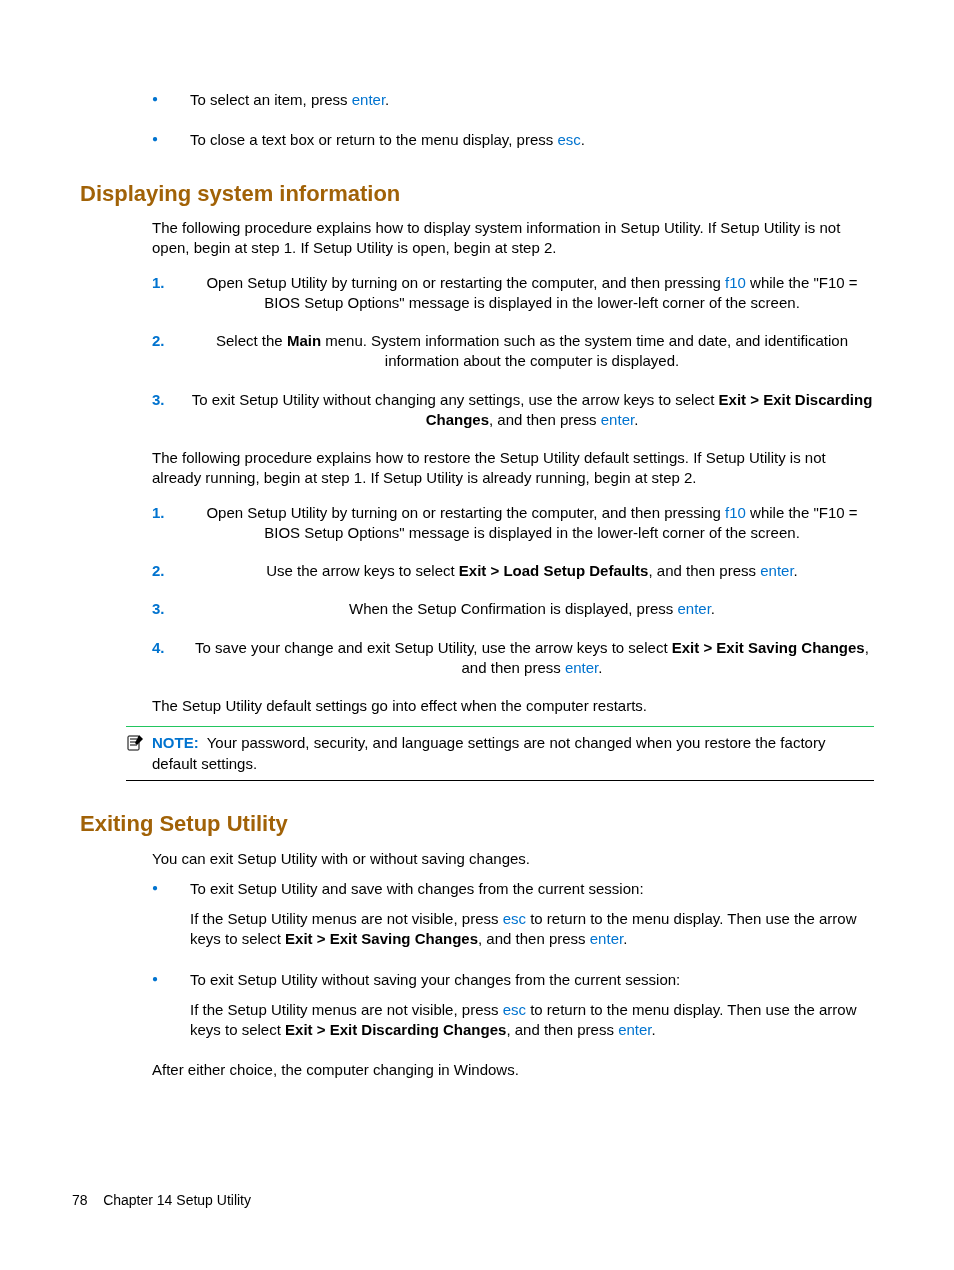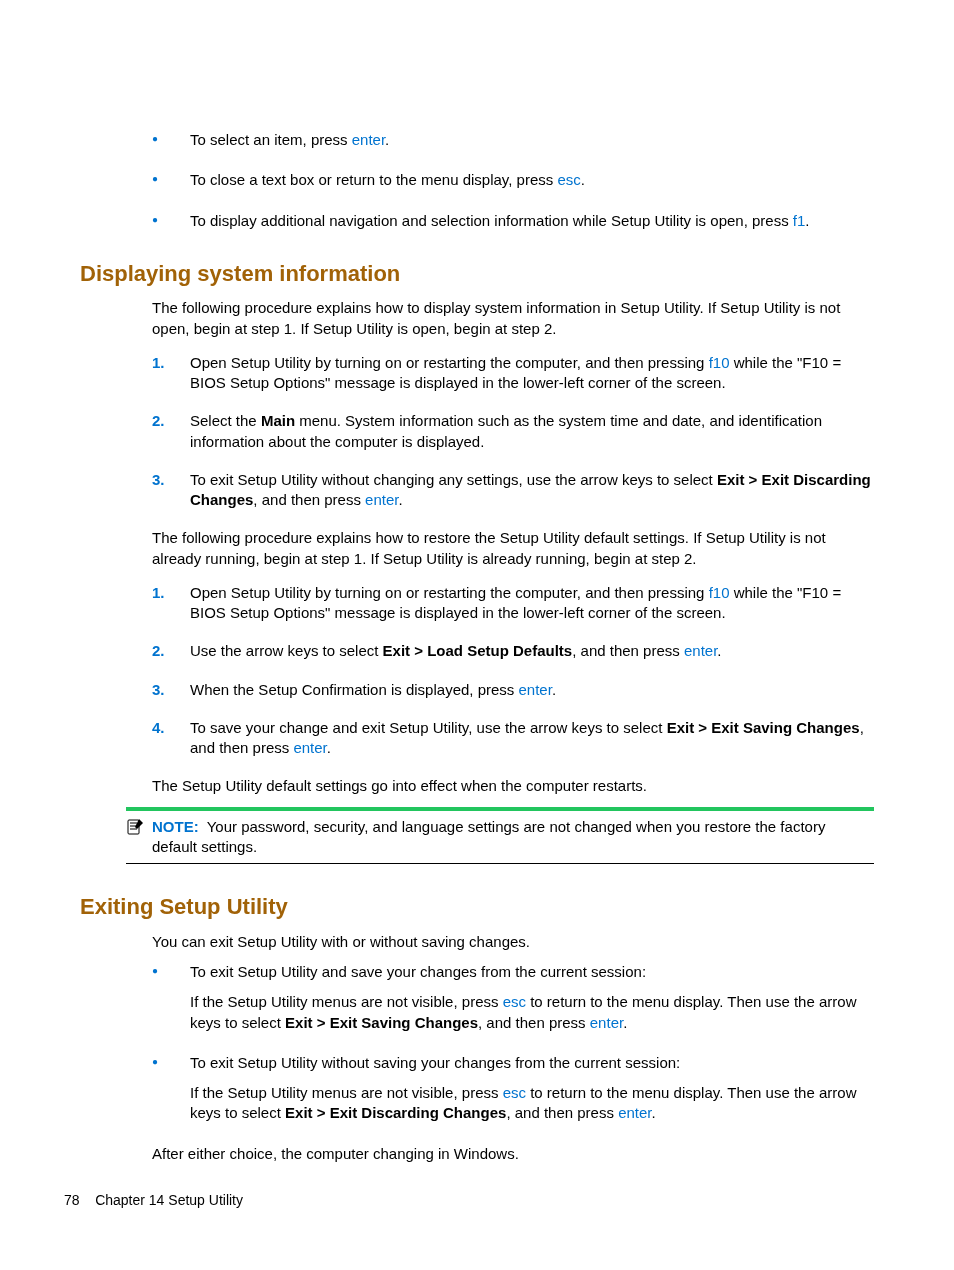--- a/index.html
+++ b/index.html
@@ -26,61 +26,58 @@
   }
   .para {
     margin: 8px 0 10px 0;
   }
   ul.bullets { list-style: none; padding: 0; margin: 0 0 18px 0; }
   ul.bullets > li { position: relative; padding-left: 38px; margin-bottom: 20px; }
   ul.bullets > li::before {
     content: "●"; color: #0073cf; position: absolute; left: 0; top: 2px; font-size: 10px;
   }
   ol.steps { list-style: none; padding: 0; margin: 14px 0 18px 0; counter-reset: step; }
-  ol.steps > li { position: relative; padding-left: 38px; margin-bottom: 18px; counter-increment: step; }
+  ol.steps > li { position: relative; padding-left: 38px; margin-bottom: 18px; counter-increment: step; text-align: center; }
   ol.steps > li::before {
     content: counter(step) "."; color: #0073cf; font-weight: bold; position: absolute; left: 0; top: 0;
   }
   .key { color: #0073cf; }
   b { font-weight: bold; }
   .note-block {
-    border-top: 4px solid #22c55e;
+    border-top: 1px solid #22c55e;
     border-bottom: 1px solid #000;
     padding: 6px 0 6px 0;
     margin: 10px 0 22px -26px;
     position: relative;
   }
   .note-icon {
     position: absolute;
     left: 0; top: 8px;
   }
   .note-body { margin-left: 26px; }
   .note-label { color: #0073cf; font-weight: bold; margin-right: 8px; }
   .sub { margin-top: 10px; }
   .footer {
     position: absolute;
-    left: 64px; bottom: 60px;
+    left: 72px; bottom: 60px;
     font-size: 14px;
   }
 </style>
 </head>
 <body>
 
 <div class="page">
 
-  <div style="margin-left:72px;margin-top:40px;">
+  <div style="margin-left:72px;">
     <ul class="bullets">
       <li>
         <span>To select an item, press </span><span class="key">enter</span><span>.</span>
       </li>
       <li>
         <span>To close a text box or return to the menu display, press </span><span class="key">esc</span><span>.</span>
-      </li>
-      <li>
-        <span>To display additional navigation and selection information while Setup Utility is open, press </span><span class="key">f1</span><span>.</span>
       </li>
     </ul>
 
     <h2 class="section">Displaying system information</h2>
     <p class="para">The following procedure explains how to display system information in Setup Utility. If Setup Utility is not open, begin at step 1. If Setup Utility is open, begin at step 2.</p>
     <ol class="steps">
       <li>
         <span>Open Setup Utility by turning on or restarting the computer, and then pressing </span><span class="key">f10</span><span> while the "F10 = BIOS Setup Options" message is displayed in the lower-left corner of the screen.</span>
       </li>
       <li>
@@ -120,21 +117,21 @@
       </span>
       <div class="note-body">
         <span class="note-label">NOTE:</span><span>Your password, security, and language settings are not changed when you restore the factory default settings.</span>
       </div>
     </div>
 
     <h2 class="section">Exiting Setup Utility</h2>
     <p class="para">You can exit Setup Utility with or without saving changes.</p>
     <ul class="bullets">
       <li>
-        <span>To exit Setup Utility and save your changes from the current session:</span>
+        <span>To exit Setup Utility and save with changes from the current session:</span>
         <div class="sub">
           <span>If the Setup Utility menus are not visible, press </span><span class="key">esc</span><span> to return to the menu display. Then use the arrow keys to select </span><b>Exit &gt; Exit Saving Changes</b><span>, and then press </span><span class="key">enter</span><span>.</span>
         </div>
       </li>
       <li>
         <span>To exit Setup Utility without saving your changes from the current session:</span>
         <div class="sub">
           <span>If the Setup Utility menus are not visible, press </span><span class="key">esc</span><span> to return to the menu display. Then use the arrow keys to select </span><b>Exit &gt; Exit Discarding Changes</b><span>, and then press </span><span class="key">enter</span><span>.</span>
         </div>
       </li>

